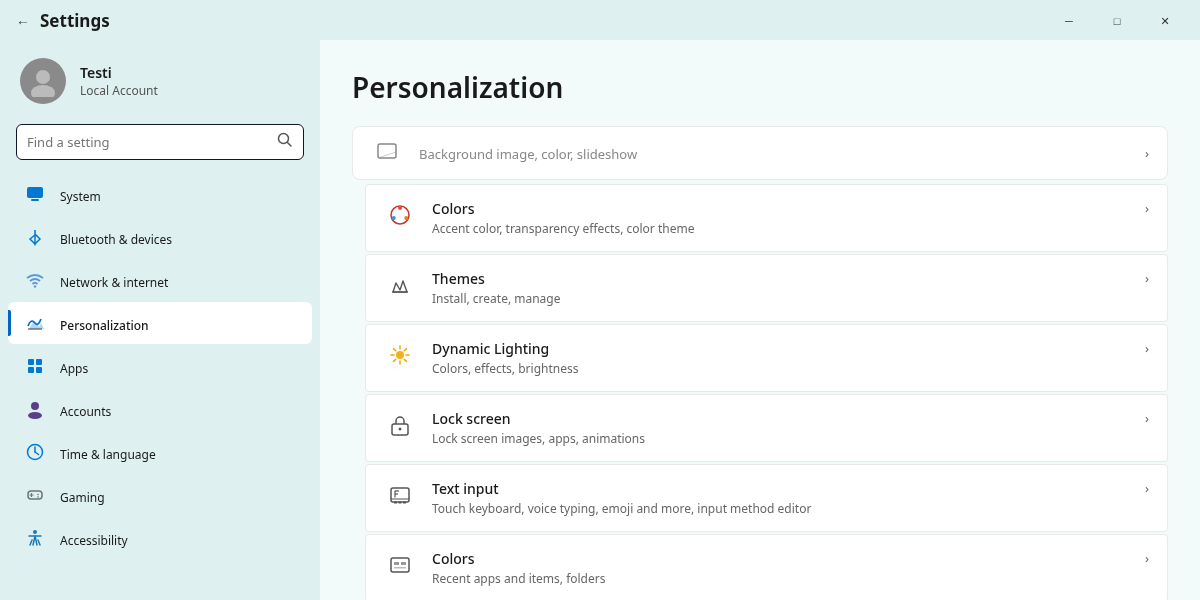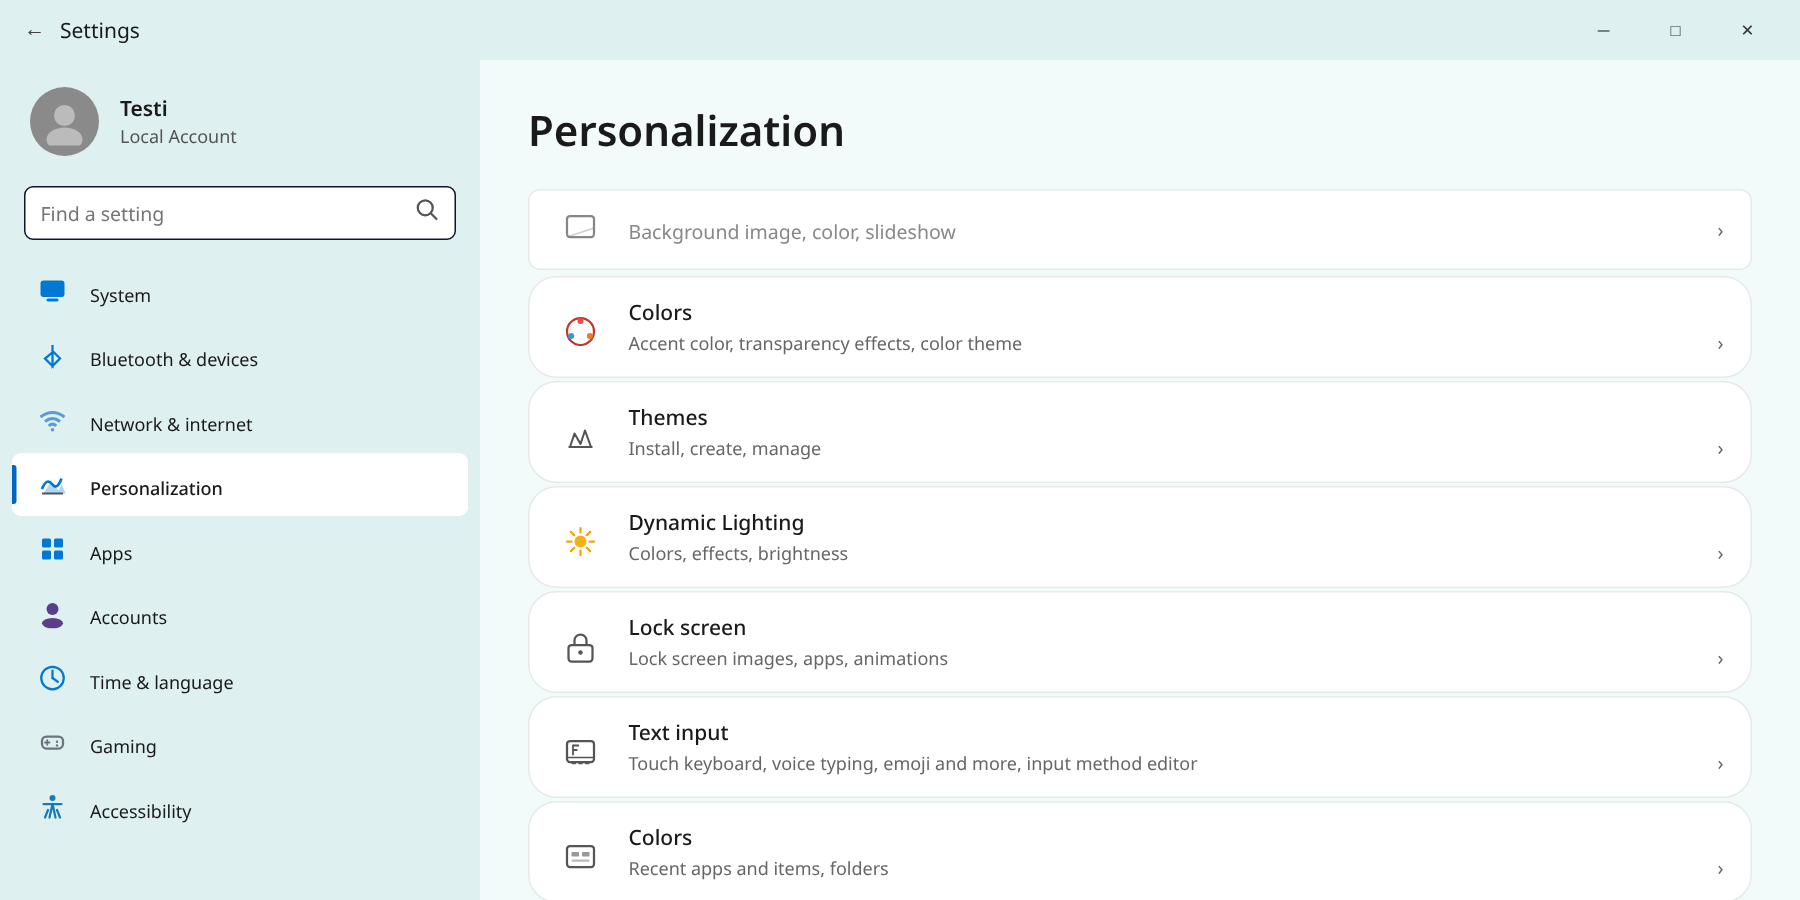--- a/index.html
+++ b/index.html
@@ -22,22 +22,23 @@
       padding: 0 12px 0 16px;
       background: #dff0f0;
       flex-shrink: 0;
     }
     .titlebar-left {
       display: flex;
       align-items: center;
       gap: 10px;
     }
     .titlebar-title {
-      font-size: 14px;
+      font-size: 17px;
       color: #1a1a1a;
+      font-weight: bold;
     }
     .titlebar-back {
       font-size: 14px;
       color: #444;
       cursor: pointer;
       line-height: 1;
     }
     .titlebar-controls {
       display: flex;
       align-items: center;
@@ -158,27 +159,28 @@
     }
 
     
     .setting-list {
       display: flex;
       flex-direction: column;
       gap: 2px;
     }
     .setting-item {
       display: flex;
-      align-items: flex-end;
+      align-items: flex-start;
       background: #fff;
-      border-radius: 19px;
+      border-radius: 4px;
       padding: 14px 18px;
       cursor: pointer;
       gap: 16px;
       border: 1px solid #e8eaea;
+      margin-left: 13px;
     }
     .setting-item-icon {
       width: 32px;
       height: 32px;
       display: flex;
       align-items: center;
       justify-content: center;
       flex-shrink: 0;
     }
     .setting-item-text { flex: 1; }

